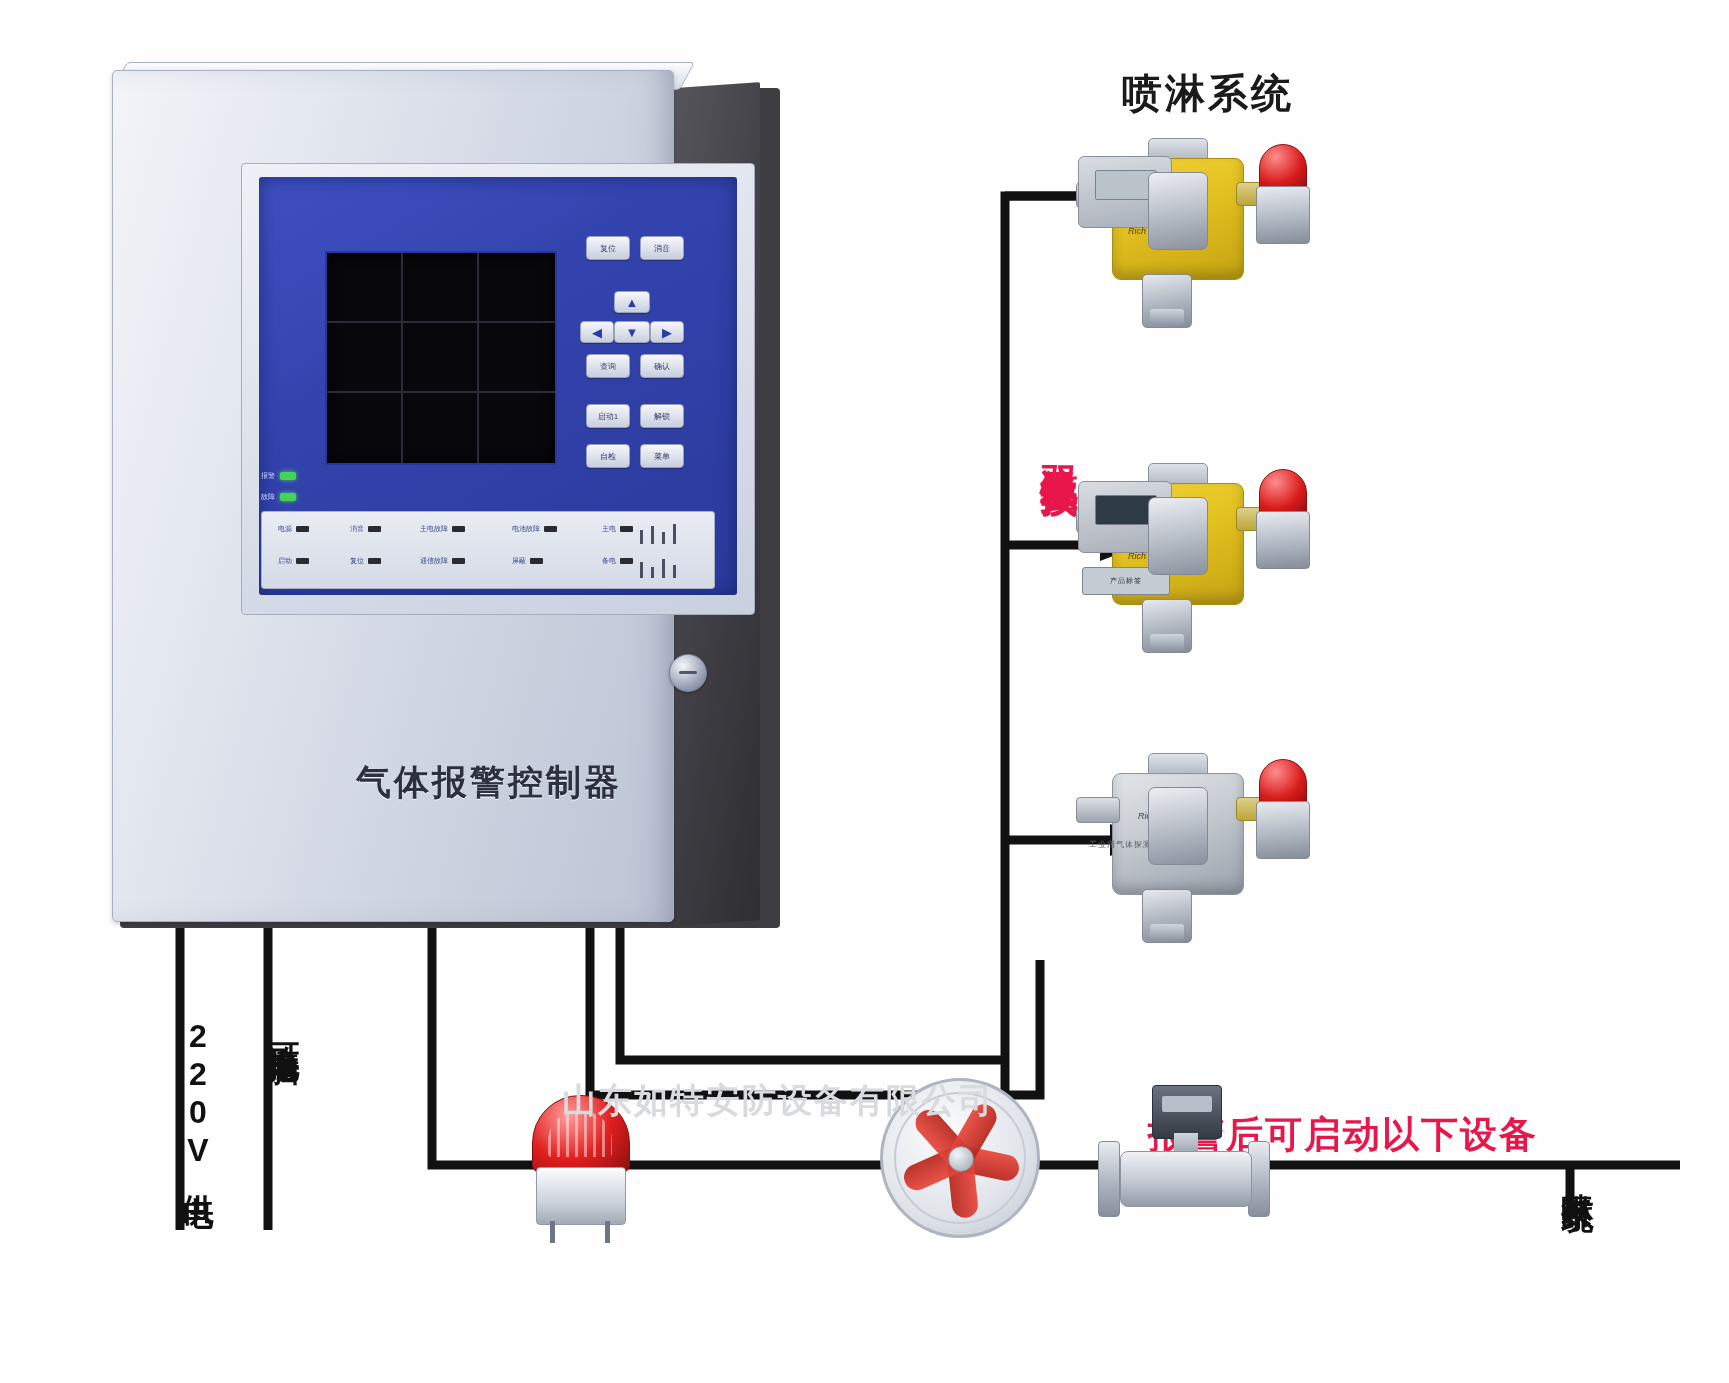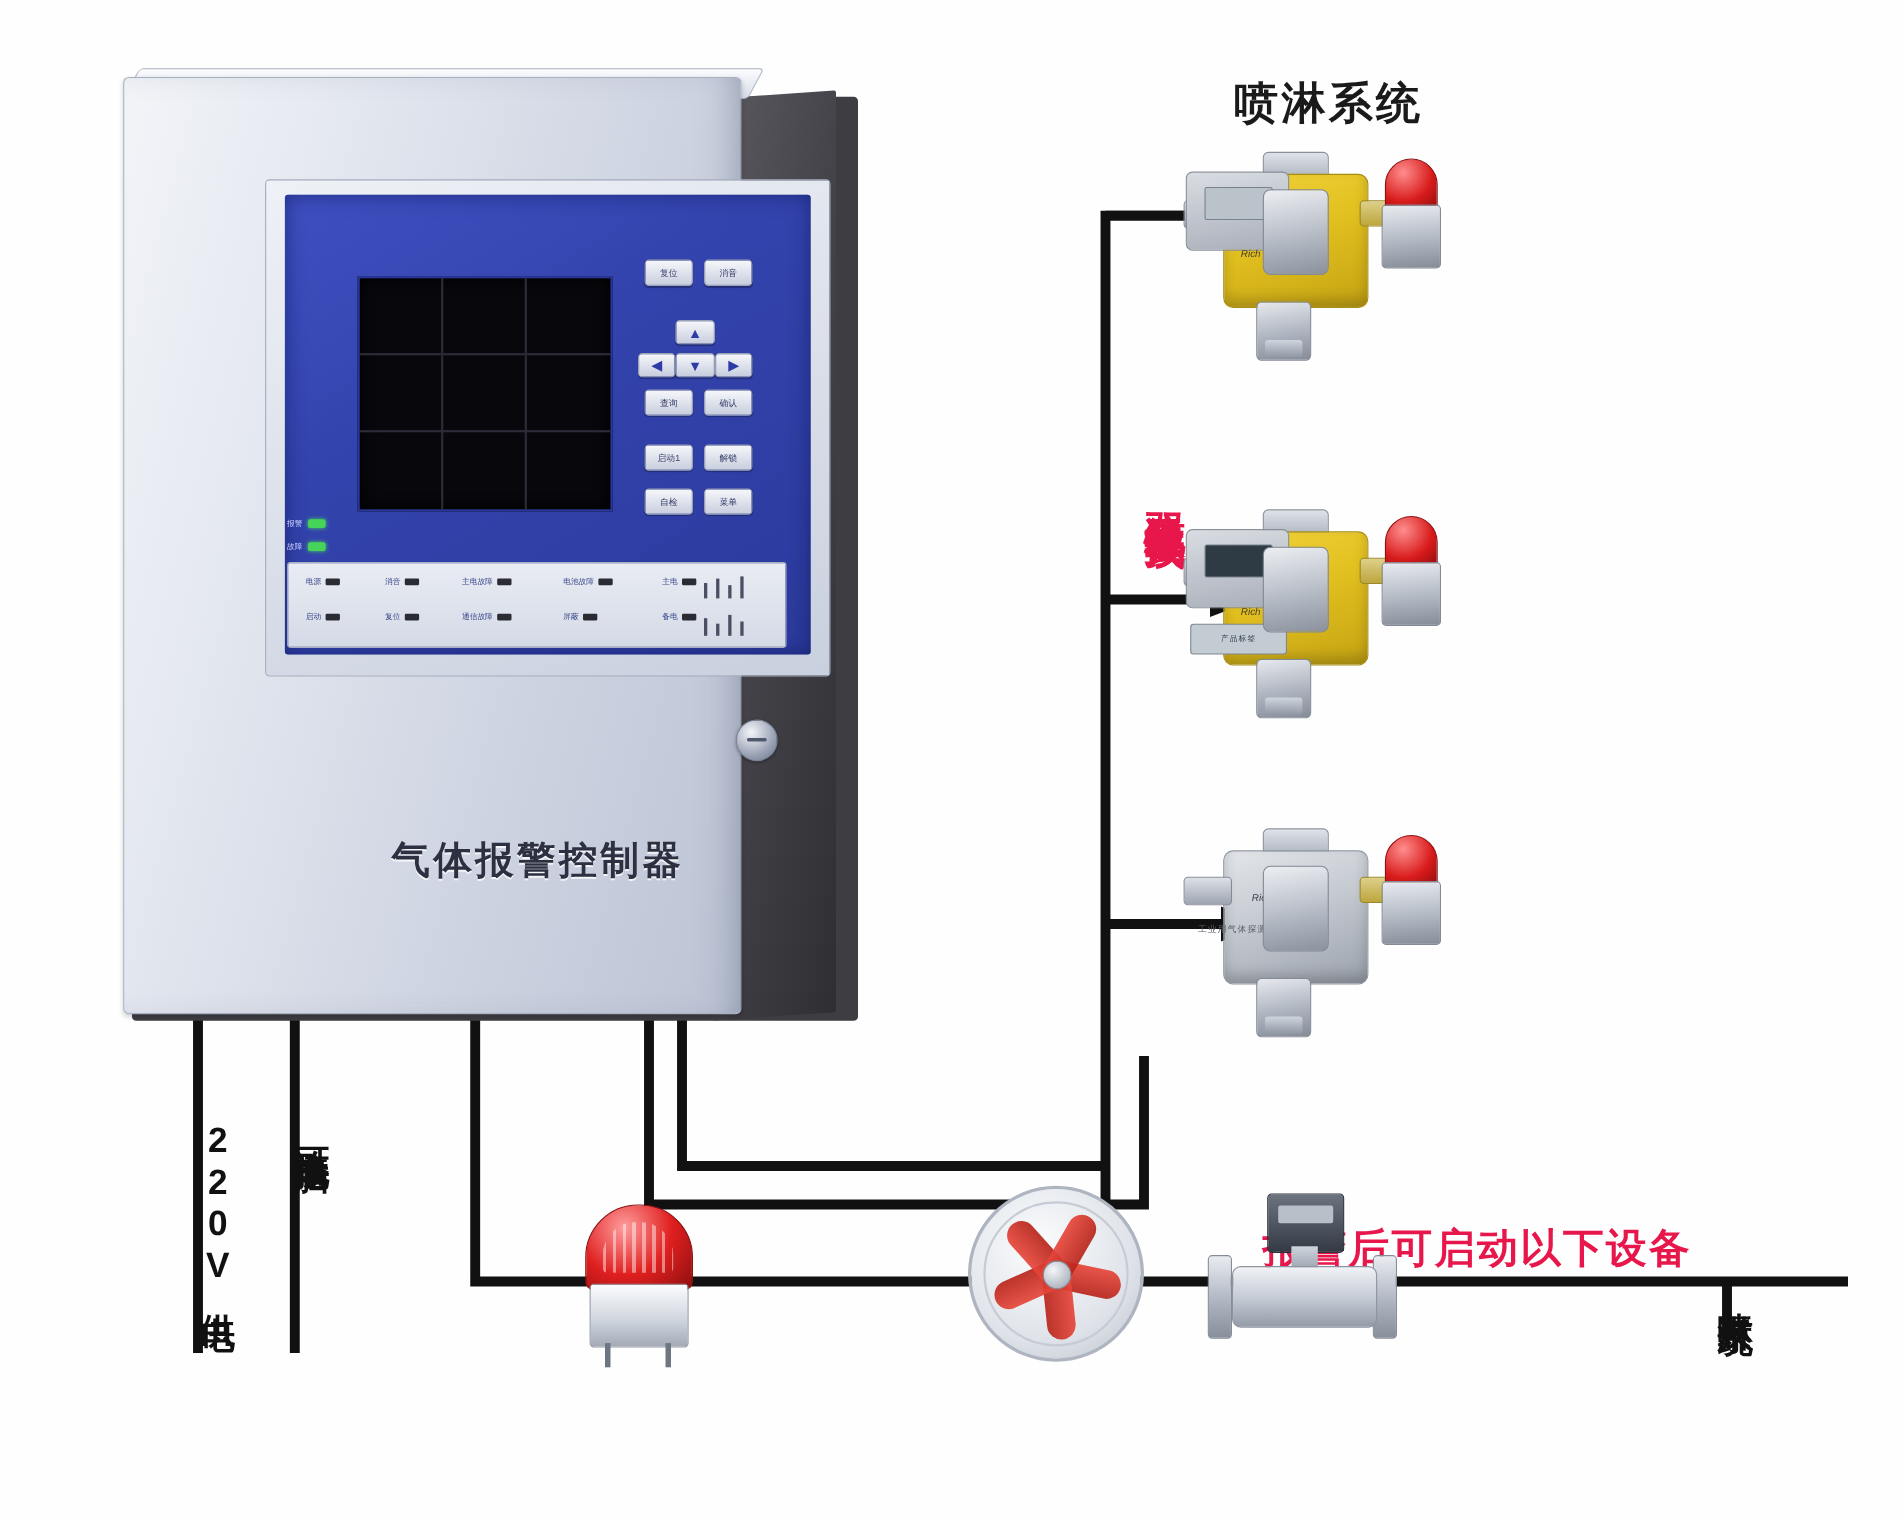--- a/index.html
+++ b/index.html
@@ -351,14 +351,15 @@
     <div class="stem"></div>
     <div class="flange" style="left:8px;"></div>
     <div class="flange" style="left:158px;"></div>
     <div class="bodyv"></div>
   </div>
 
   <div id="lbl-220v" class="vtext">220V供电</div>
   <div id="lbl-pc" class="vtext">可连接电脑</div>
   <div id="lbl-spray" class="vtext">喷淋系统</div>
 
+  <div id="watermark-cn">山东如特安防设备有限公司</div>
 
 </div>
 
 </body></html>

